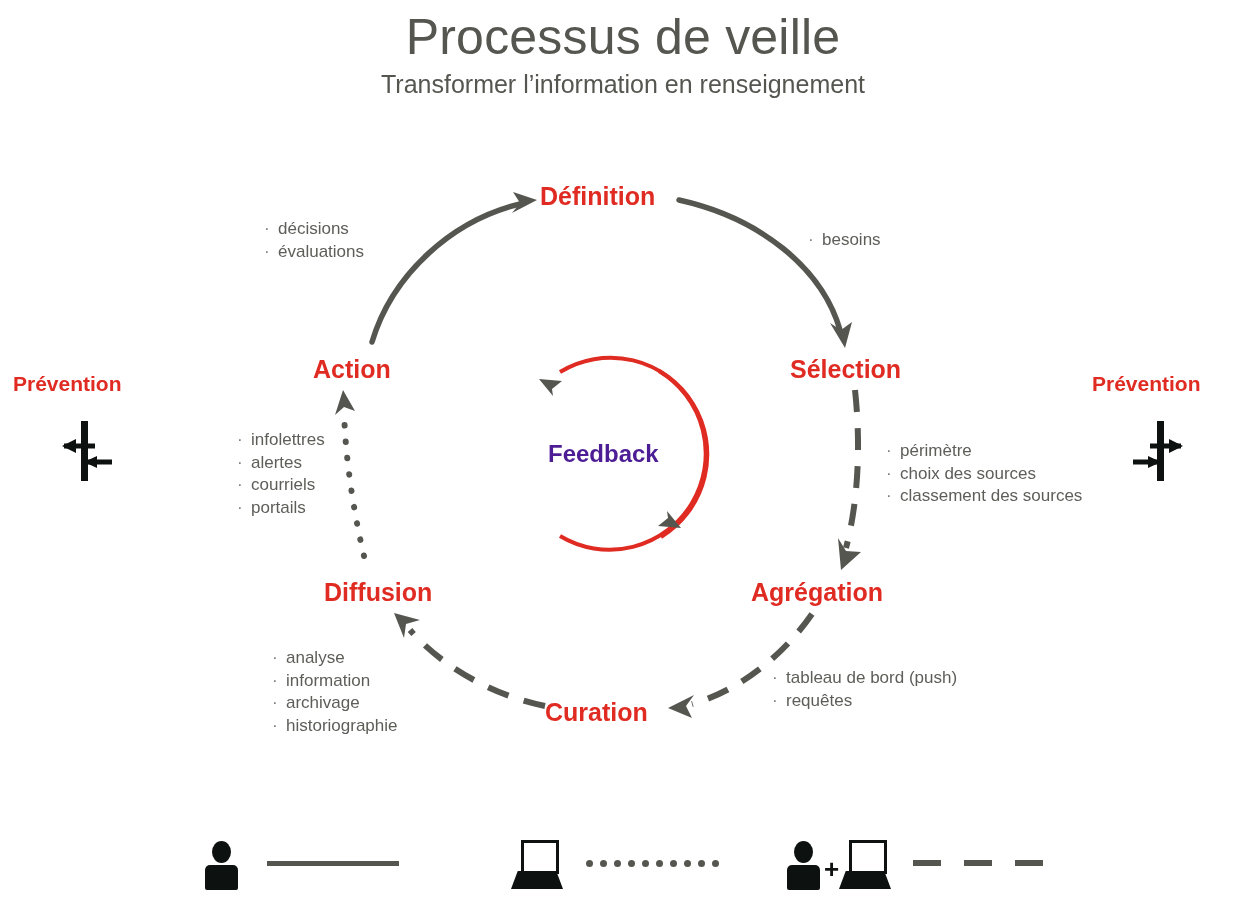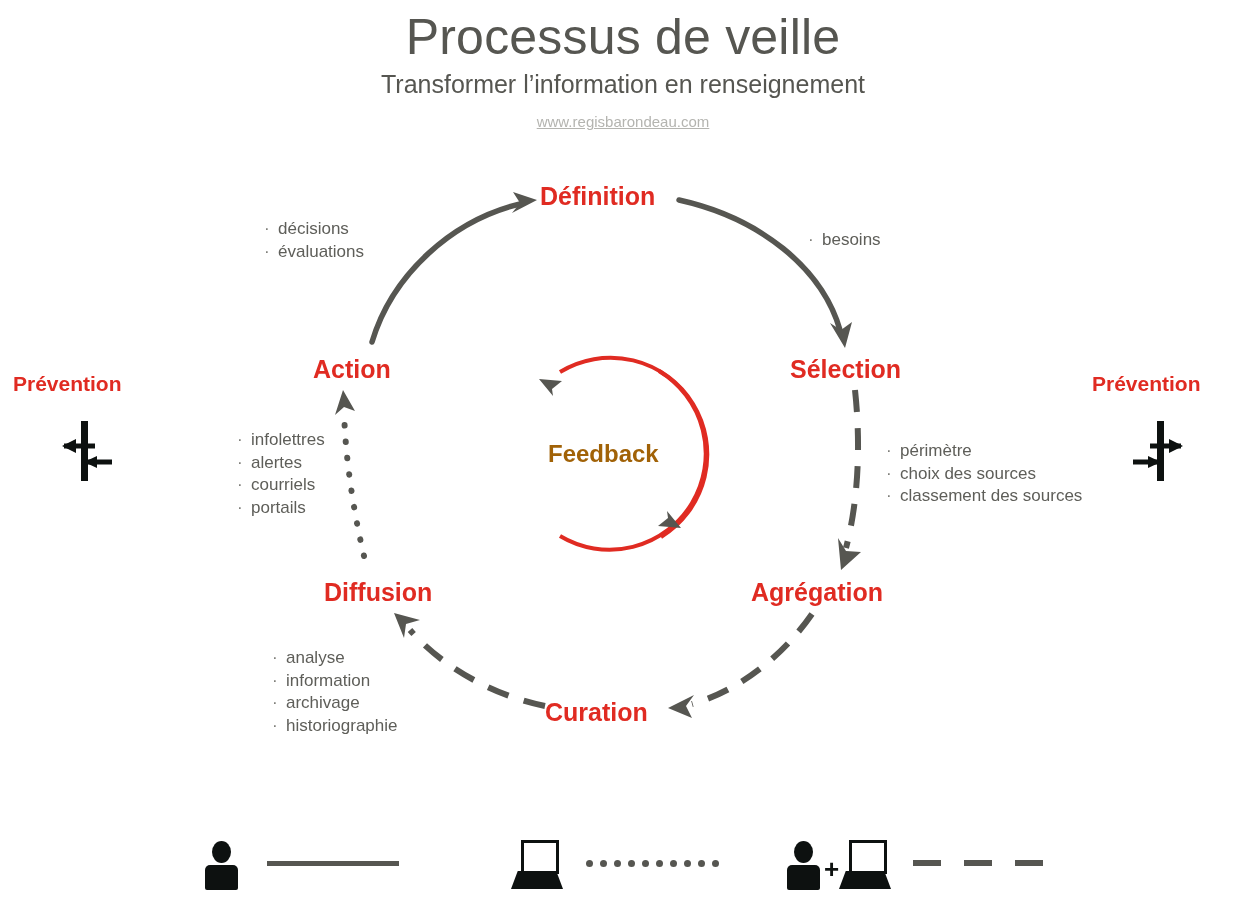--- a/index.html
+++ b/index.html
@@ -52,21 +52,21 @@
 
   
   .stage-label {
     color: #e02b22;
     font-weight: bold;
     font-size: 25px;
     white-space: nowrap;
     line-height: 1;
   }
   .feedback-label {
-    color: #a16207;
+    color: #4c1d95;
     font-weight: bold;
     font-size: 24px;
     white-space: nowrap;
     line-height: 1;
   }
   .prevention-label {
     color: #e02b22;
     font-weight: bold;
     font-size: 21px;
     white-space: nowrap;
@@ -125,21 +125,20 @@
   }
 </style>
 </head>
 <body>
 
 <div id="page">
 
   <div id="header" class="abs">
     <div id="title">Processus de veille</div>
     <div id="subtitle">Transformer l’information en renseignement</div>
-    <div><a id="site-url" href="#">www.regisbarondeau.com</a></div>
   </div>
 
   <svg id="vec" class="abs" viewBox="0 0 1246 899">
 
     <g>
       <path d="M 372,342 C 392,275 452,219 524,203" fill="none" stroke="#565651" stroke-width="5.5" stroke-linecap="round"></path>
       <path d="M 537,200 L 513,192 L 520,203 L 512,213 Z" fill="#565651"></path>
     </g>
 
     <g>
@@ -213,20 +212,24 @@
   <div class="bullets abs" style="left:808px; top:229px;">
     <span class="b-row"><span class="dot">·</span><span>besoins</span></span>
   </div>
 
   <div class="bullets abs" style="left:886px; top:440px;">
     <span class="b-row"><span class="dot">·</span><span>périmètre</span></span>
     <span class="b-row"><span class="dot">·</span><span>choix des sources</span></span>
     <span class="b-row"><span class="dot">·</span><span>classement des sources</span></span>
   </div>
 
+  <div class="bullets abs" style="left:772px; top:667px;">
+    <span class="b-row"><span class="dot">·</span><span>tableau de bord (push)</span></span>
+    <span class="b-row"><span class="dot">·</span><span>requêtes</span></span>
+  </div>
 
   <div class="bullets abs" style="left:272px; top:647px;">
     <span class="b-row"><span class="dot">·</span><span>analyse</span></span>
     <span class="b-row"><span class="dot">·</span><span>information</span></span>
     <span class="b-row"><span class="dot">·</span><span>archivage</span></span>
     <span class="b-row"><span class="dot">·</span><span>historiographie</span></span>
   </div>
 
   <div class="bullets abs" style="left:200px; top:429px;margin-left:37px;">
     <span class="b-row"><span class="dot">·</span><span>infolettres</span></span>

